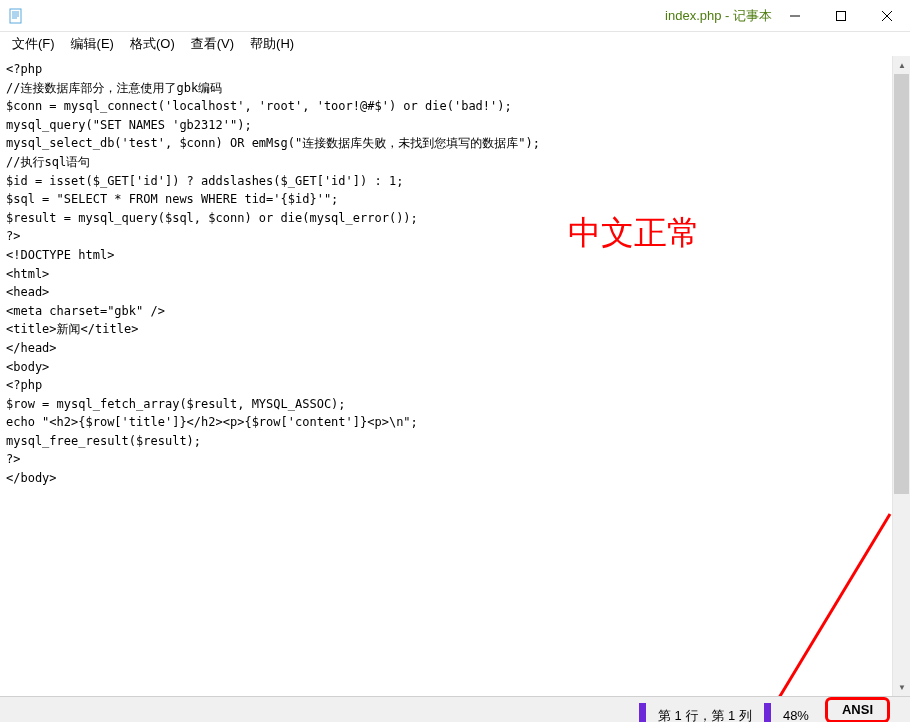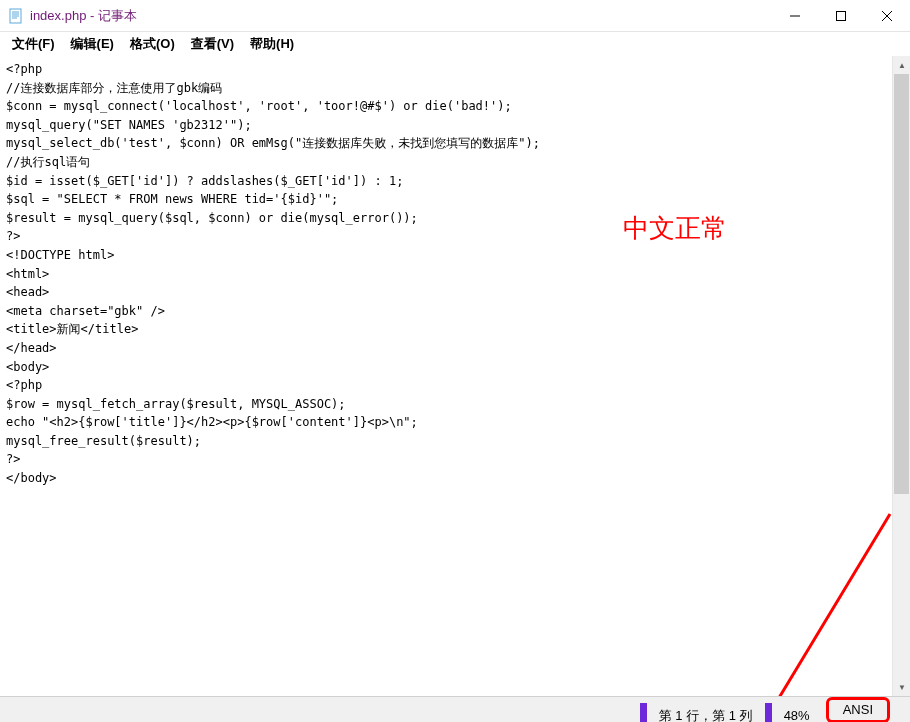--- a/index.html
+++ b/index.html
@@ -26,22 +26,23 @@
     .title-bar-icon {
       width: 16px;
       height: 16px;
       margin-right: 6px;
       display: inline-flex;
       align-items: center;
       justify-content: center;
     }
     .title-text {
       font-size: 13px;
-      color: #701a75;
+      color: #4d7c0f;
       flex: 1;
+      text-align: right;
     }
     .window-controls {
       display: flex;
     }
     .win-btn {
       width: 46px;
       height: 32px;
       display: flex;
       align-items: center;
       justify-content: center;
@@ -53,21 +54,20 @@
       height: 24px;
       background: #ffffff;
       display: flex;
       align-items: center;
       padding: 0 4px;
       font-size: 13px;
     }
     .menu-item {
       padding: 2px 8px;
       cursor: pointer;
-      font-weight: bold;
     }
     .editor-container {
       position: relative;
       width: 100%;
       height: calc(722px - 32px - 24px - 26px);
       display: flex;
     }
     .editor {
       flex: 1;
       padding: 4px 6px;
@@ -105,22 +105,22 @@
       top: 18px;
       left: 1px;
       width: 15px;
       height: 420px;
       background: #cdcdcd;
       cursor: pointer;
     }
     .annotation {
       position: absolute;
       top: 155px;
-      left: 623px;
-      font-size: 26px;
+      left: 568px;
+      font-size: 33px;
       color: #ff0000;
       font-family: "SimSun", "Microsoft YaHei", sans-serif;
       font-weight: normal;
       pointer-events: none;
     }
     .annotation-arrow {
       position: absolute;
       pointer-events: none;
     }
     .status-bar {
@@ -147,20 +147,21 @@
       margin-top: 12px;
     }
     .status-encoding-box {
       border: 3px solid #ff0000;
       border-radius: 6px;
       padding: 0 14px;
       height: 26px;
       display: flex;
       align-items: center;
       margin: 0 4px;
+      font-weight: bold;
     }
     .resize-grip {
       width: 16px;
       height: 100%;
       display: flex;
       align-items: flex-end;
       justify-content: flex-end;
       padding: 2px;
       color: #888;
       font-size: 9px;

